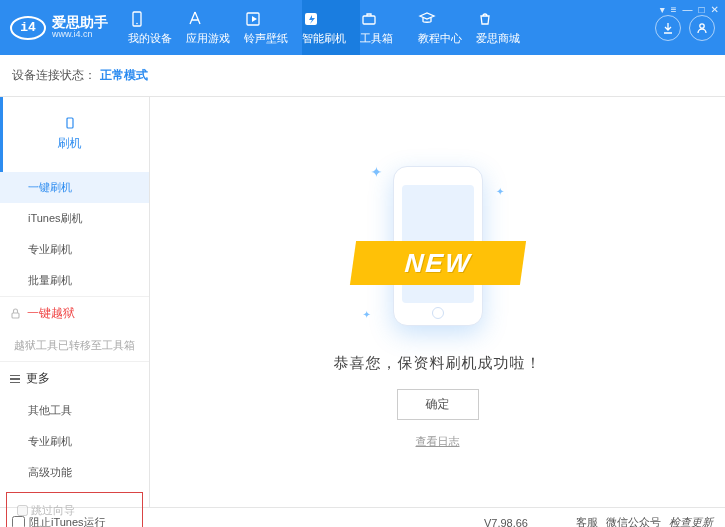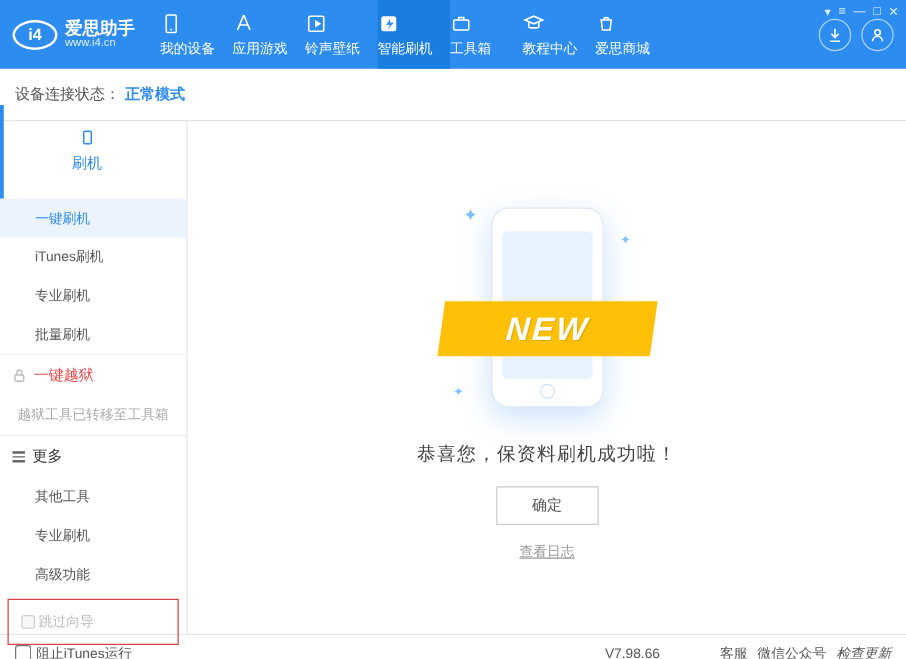--- a/index.html
+++ b/index.html
@@ -1,34 +1,34 @@
 <!DOCTYPE html>
 <html><head>
 <meta charset="utf-8">
 <style>
 * { margin: 0; padding: 0; box-sizing: border-box; font-family: "Microsoft YaHei", Arial, sans-serif; }
 body { width: 725px; height: 527px; background: #fff; overflow: hidden; font-size: 12px; }
 .header { height: 55px; background: #2d8cf0; display: flex; align-items: center; padding: 0 10px; color: #fff; }
 .logo { display: flex; align-items: center; gap: 6px; margin-right: 20px; }
-.logo-circle { width: 36px; height: 24px; border: 2px solid #fff; border-radius: 50%; display: flex; align-items: center; justify-content: center; font-weight: bold; font-size: 13px; }
+.logo-circle { width: 36px; height: 24px; border: 2px solid #fff; border-radius: 50%; display: flex; align-items: center; justify-content: center; font-weight: bold; font-size: 13px; font-family: Liberation Mono, monospace; }
 .logo-text { display: flex; flex-direction: column; line-height: 1.1; }
 .logo-title { font-size: 14px; font-weight: bold; }
 .logo-url { font-size: 9px; opacity: 0.85; }
 .nav { display: flex; gap: 0; }
 .nav-item { display: flex; flex-direction: column; align-items: flex-start; justify-content: center; width: 58px; height: 55px; cursor: pointer; font-size: 11px; gap: 3px; }
 .nav-item.active { background: #1a7de0; }
 .nav-icon { width: 18px; height: 18px; display: flex; align-items: center; justify-content: center; }
 .header-right { margin-left: auto; display: flex; align-items: center; gap: 8px; }
 .win-controls { position: absolute; top: 4px; right: 6px; display: flex; gap: 6px; font-size: 10px; color: #fff; }
 .win-btn { cursor: pointer; opacity: 0.85; }
 .circle-btn { width: 26px; height: 26px; border: 1.5px solid rgba(255,255,255,0.6); border-radius: 50%; display: flex; align-items: center; justify-content: center; cursor: pointer; }
 .status-bar { height: 42px; border-bottom: 1px solid #e5e5e5; display: flex; align-items: center; padding: 0 12px; font-size: 12px; color: #555; }
 .status-bar .mode { color: #2d8cf0; font-weight: bold; margin-left: 4px; }
 .body { display: flex; height: 410px; }
-.sidebar { width: 150px; border-right: 1px solid #e5e5e5; display: flex; flex-direction: column; justify-content: center; }
+.sidebar { width: 150px; border-right: 1px solid #e5e5e5; display: flex; flex-direction: column; }
 .side-section { border-bottom: 1px solid #f0f0f0; }
 .side-head { display: flex; align-items: center; gap: 6px; padding: 8px 10px; font-size: 12px; color: #333; cursor: pointer; }
 .side-head.main { color: #2d8cf0; border-left: 3px solid #2d8cf0; padding-left: 7px; }
 .side-item { padding: 8px 10px 8px 28px; font-size: 11px; color: #555; cursor: pointer; }
 .side-item.active { background: #eaf3fe; color: #2d8cf0; }
 .side-item.disabled { color: #aaa; text-align: center; padding-left: 10px; line-height: 1.4; }
 .side-head.locked { color: #ef4444; }
 .checkbox-row { display: flex; gap: 12px; padding: 10px; border: 1.5px solid #d94444; margin: 4px 6px; font-size: 11px; }
 .checkbox-row label { display: flex; align-items: center; gap: 3px; color: #666; }
 .checkbox-row input { width: 11px; height: 11px; }

